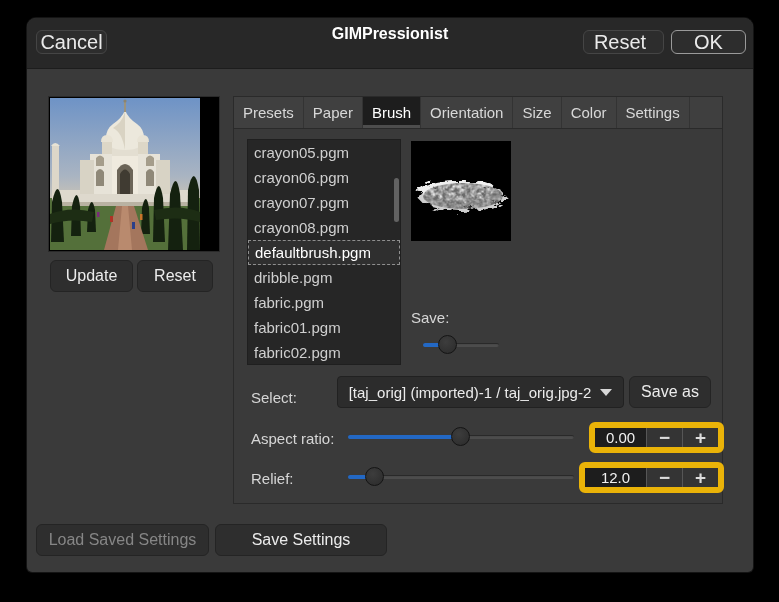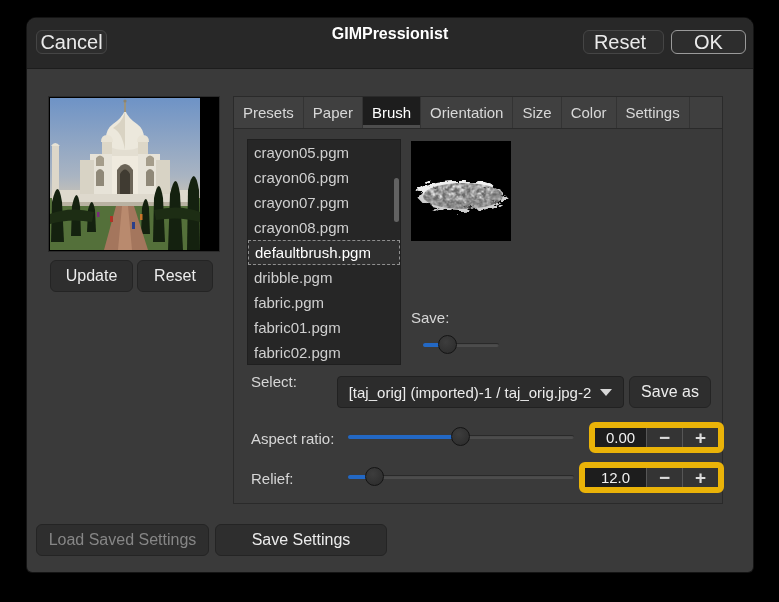--- a/index.html
+++ b/index.html
@@ -254,21 +254,21 @@
       </svg>
     </div>
 
     <div class="lbl" style="left:177px;top:212px;">Save:</div>
     <div class="slider" style="left:189px;top:238px;width:76px;">
       <div class="track"></div>
       <div class="fill" style="width: 33%;"></div>
       <div class="handle" style="left: 33%;"></div>
     </div>
 
-    <div class="lbl" style="left:17px;top:276px;">Select:</div>
+    <div class="lbl" style="left:17px;top:292px;">Select:</div>
     <div class="dropdown" style="left:103px;top:279px;width:287px;">
       <span>[taj_orig] (imported)-1 / taj_orig.jpg-2</span>
       <span class="arrow-down"></span>
     </div>
     <div class="btn" style="left:395px;top:279px;width:82px;">Save as</div>
 
     <div class="lbl" style="left:17px;top:333px;">Aspect ratio:</div>
     <div class="slider" style="left:114px;top:330px;width:226px;">
       <div class="track"></div>
       <div class="fill" style="width: 50%;"></div>

